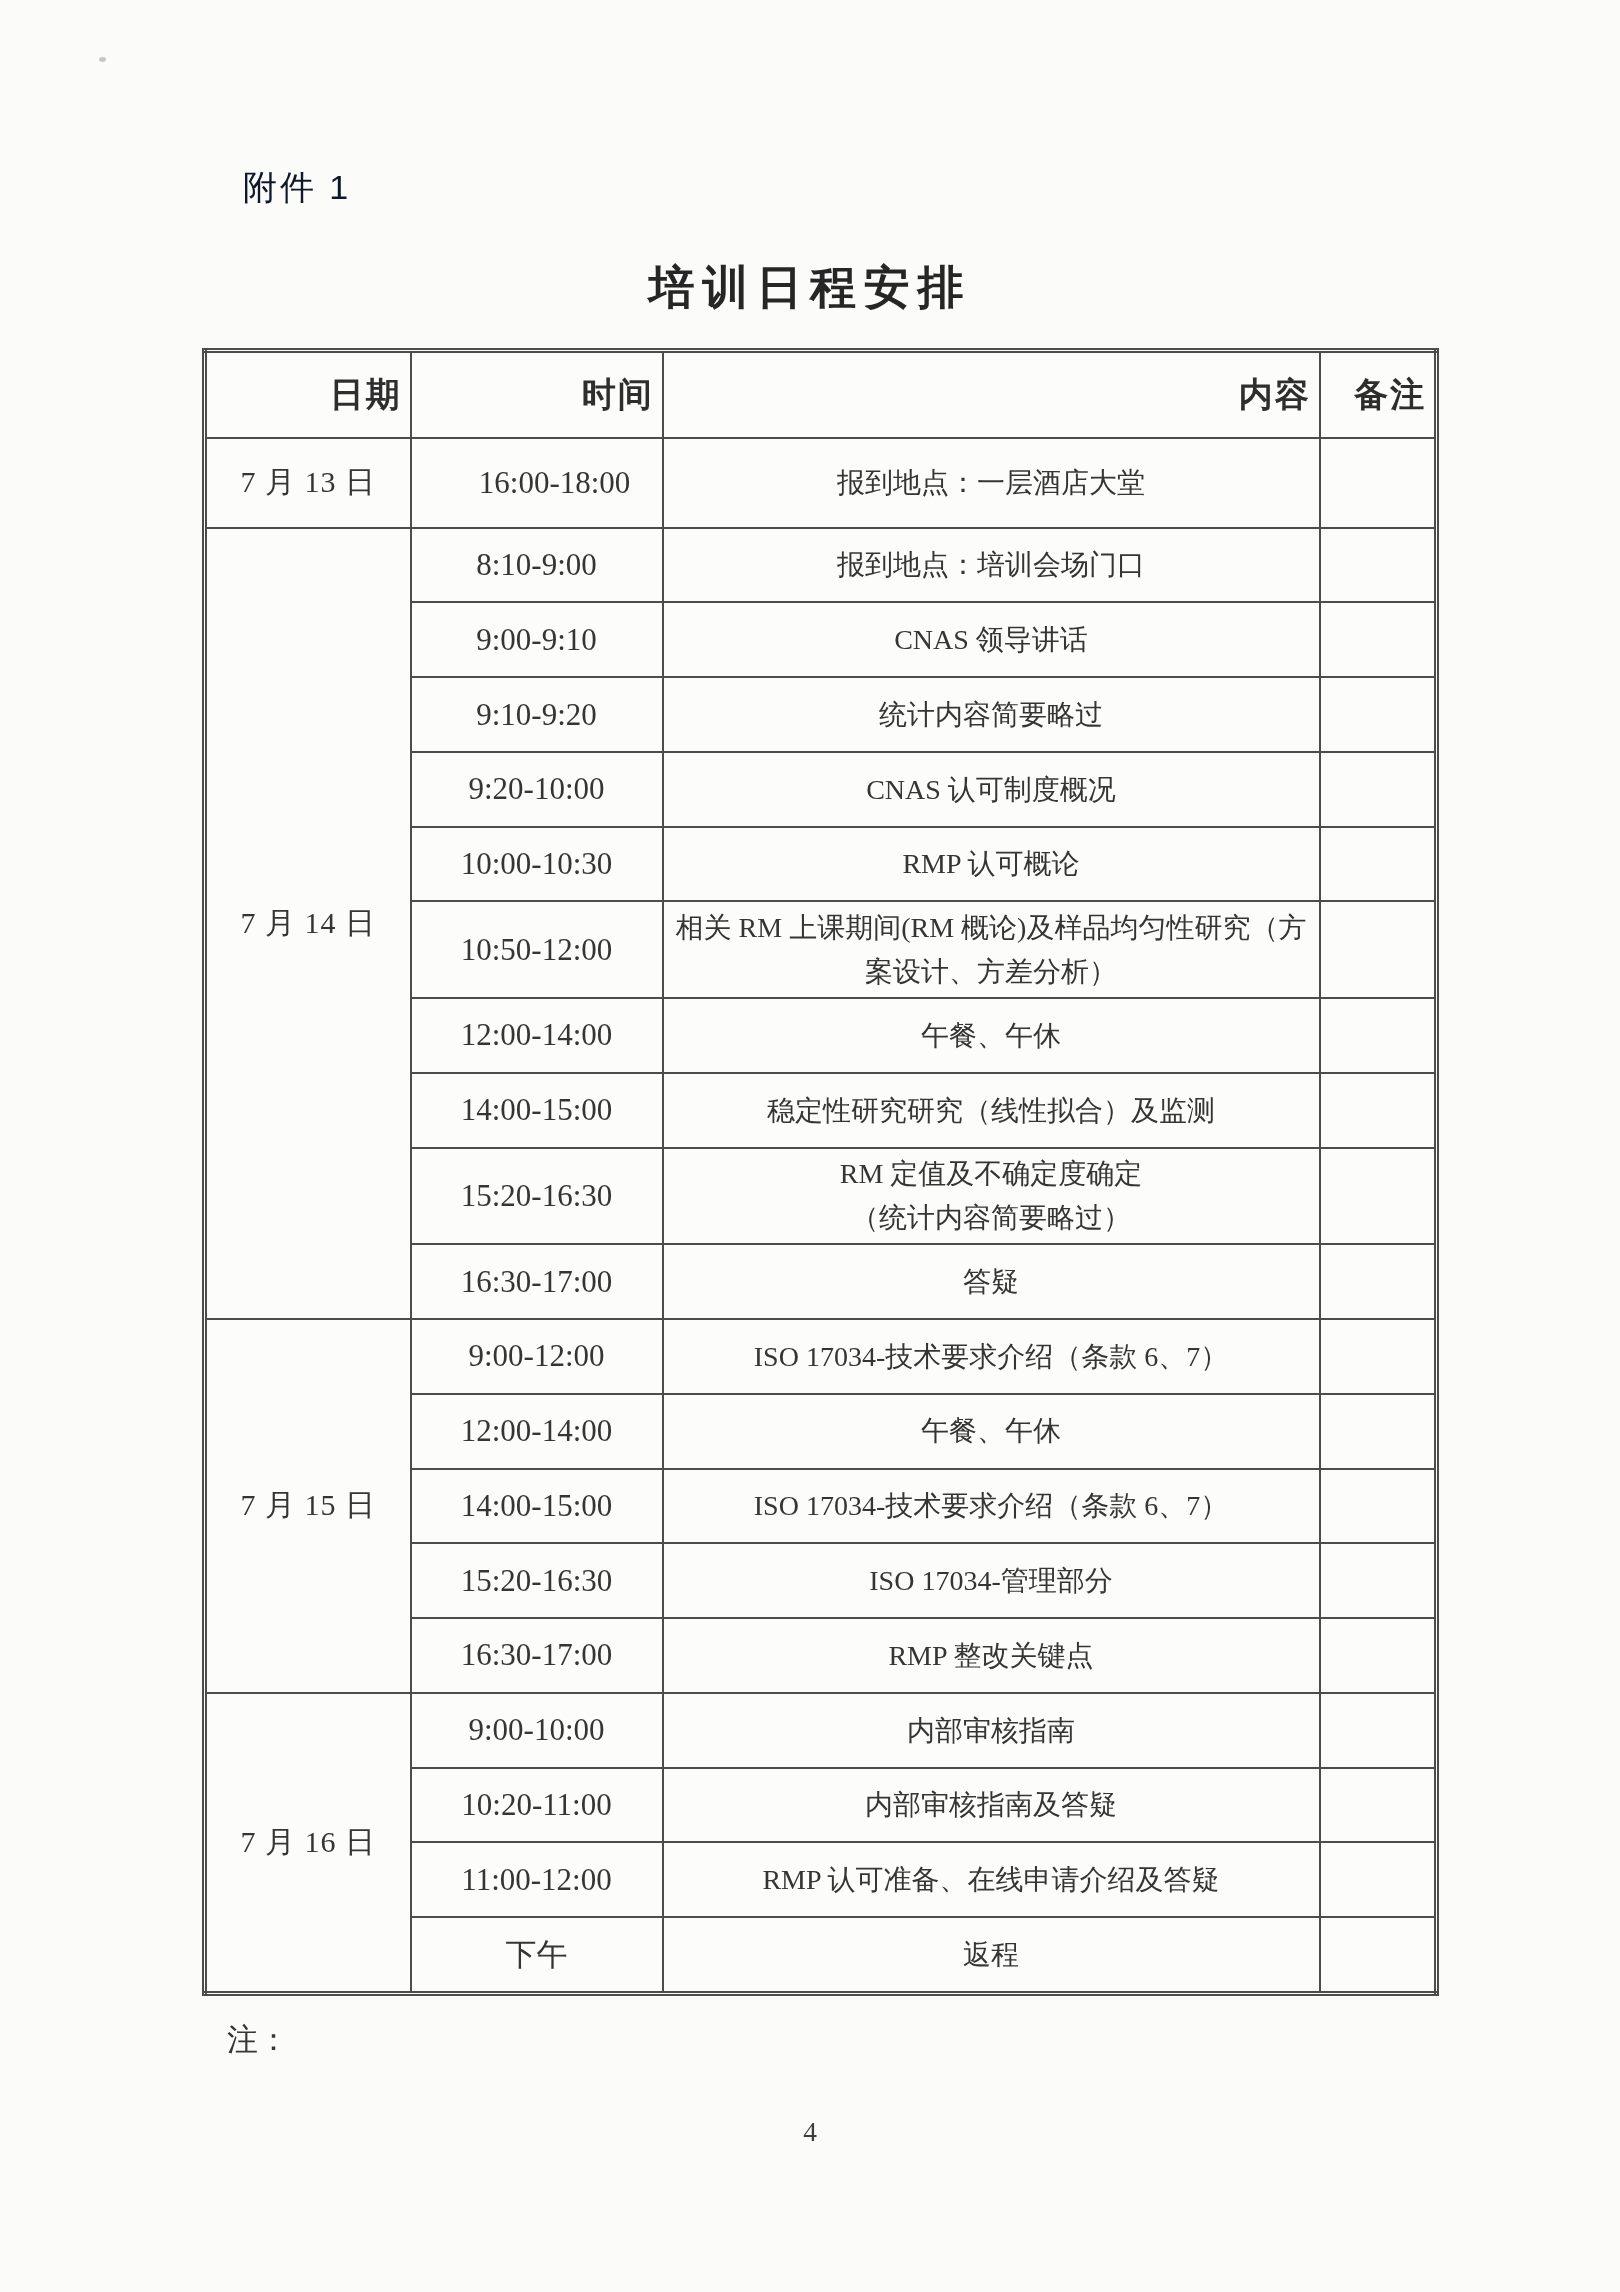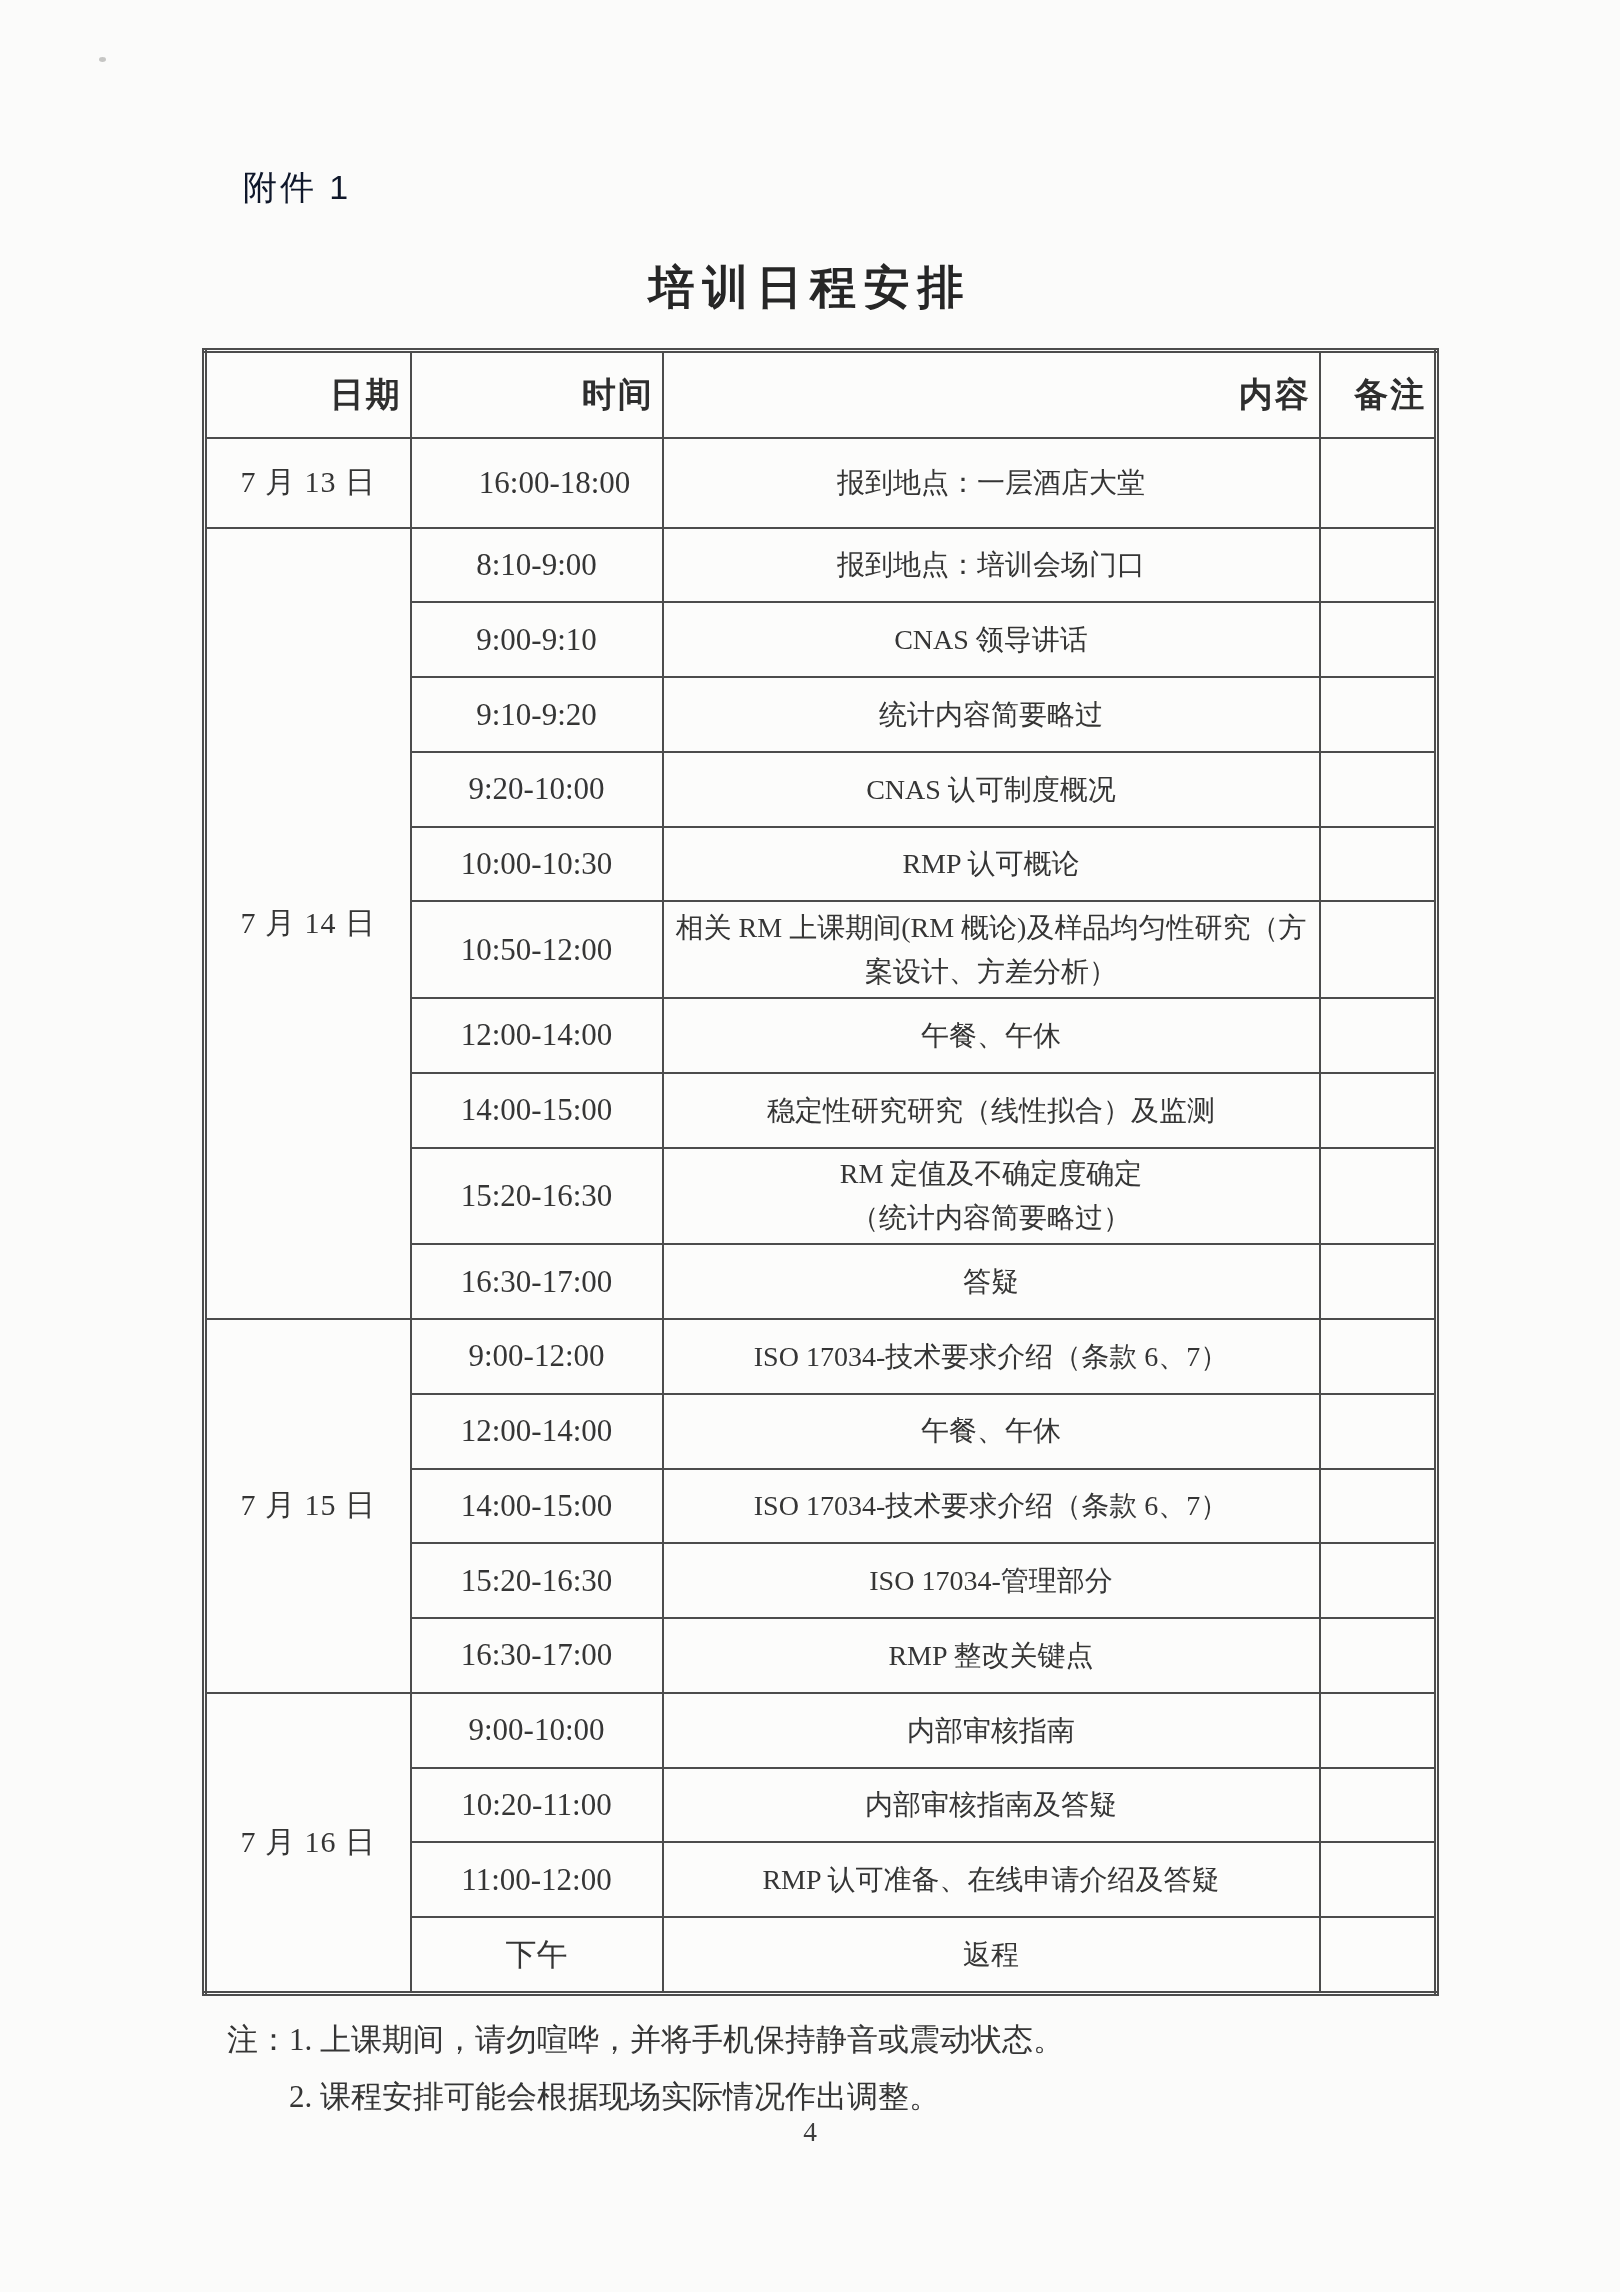--- a/index.html
+++ b/index.html
@@ -195,20 +195,16 @@
       <tr>
         <td class="time-cell">下午</td>
         <td class="content-cell">返程</td>
         <td class="remark-cell"></td>
       </tr>
     </tbody>
 </table>
 
 <div class="notes">
   <span class="prefix">注：</span>
-  <span class="note-items">
-    <span>1. 上课期间，请勿喧哗，并将手机保持静音或震动状态。</span>
-    <span>2. 课程安排可能会根据现场实际情况作出调整。</span>
-  </span>
 </div>
 
 <div class="page-number">4</div>
 
 
 </body></html>

